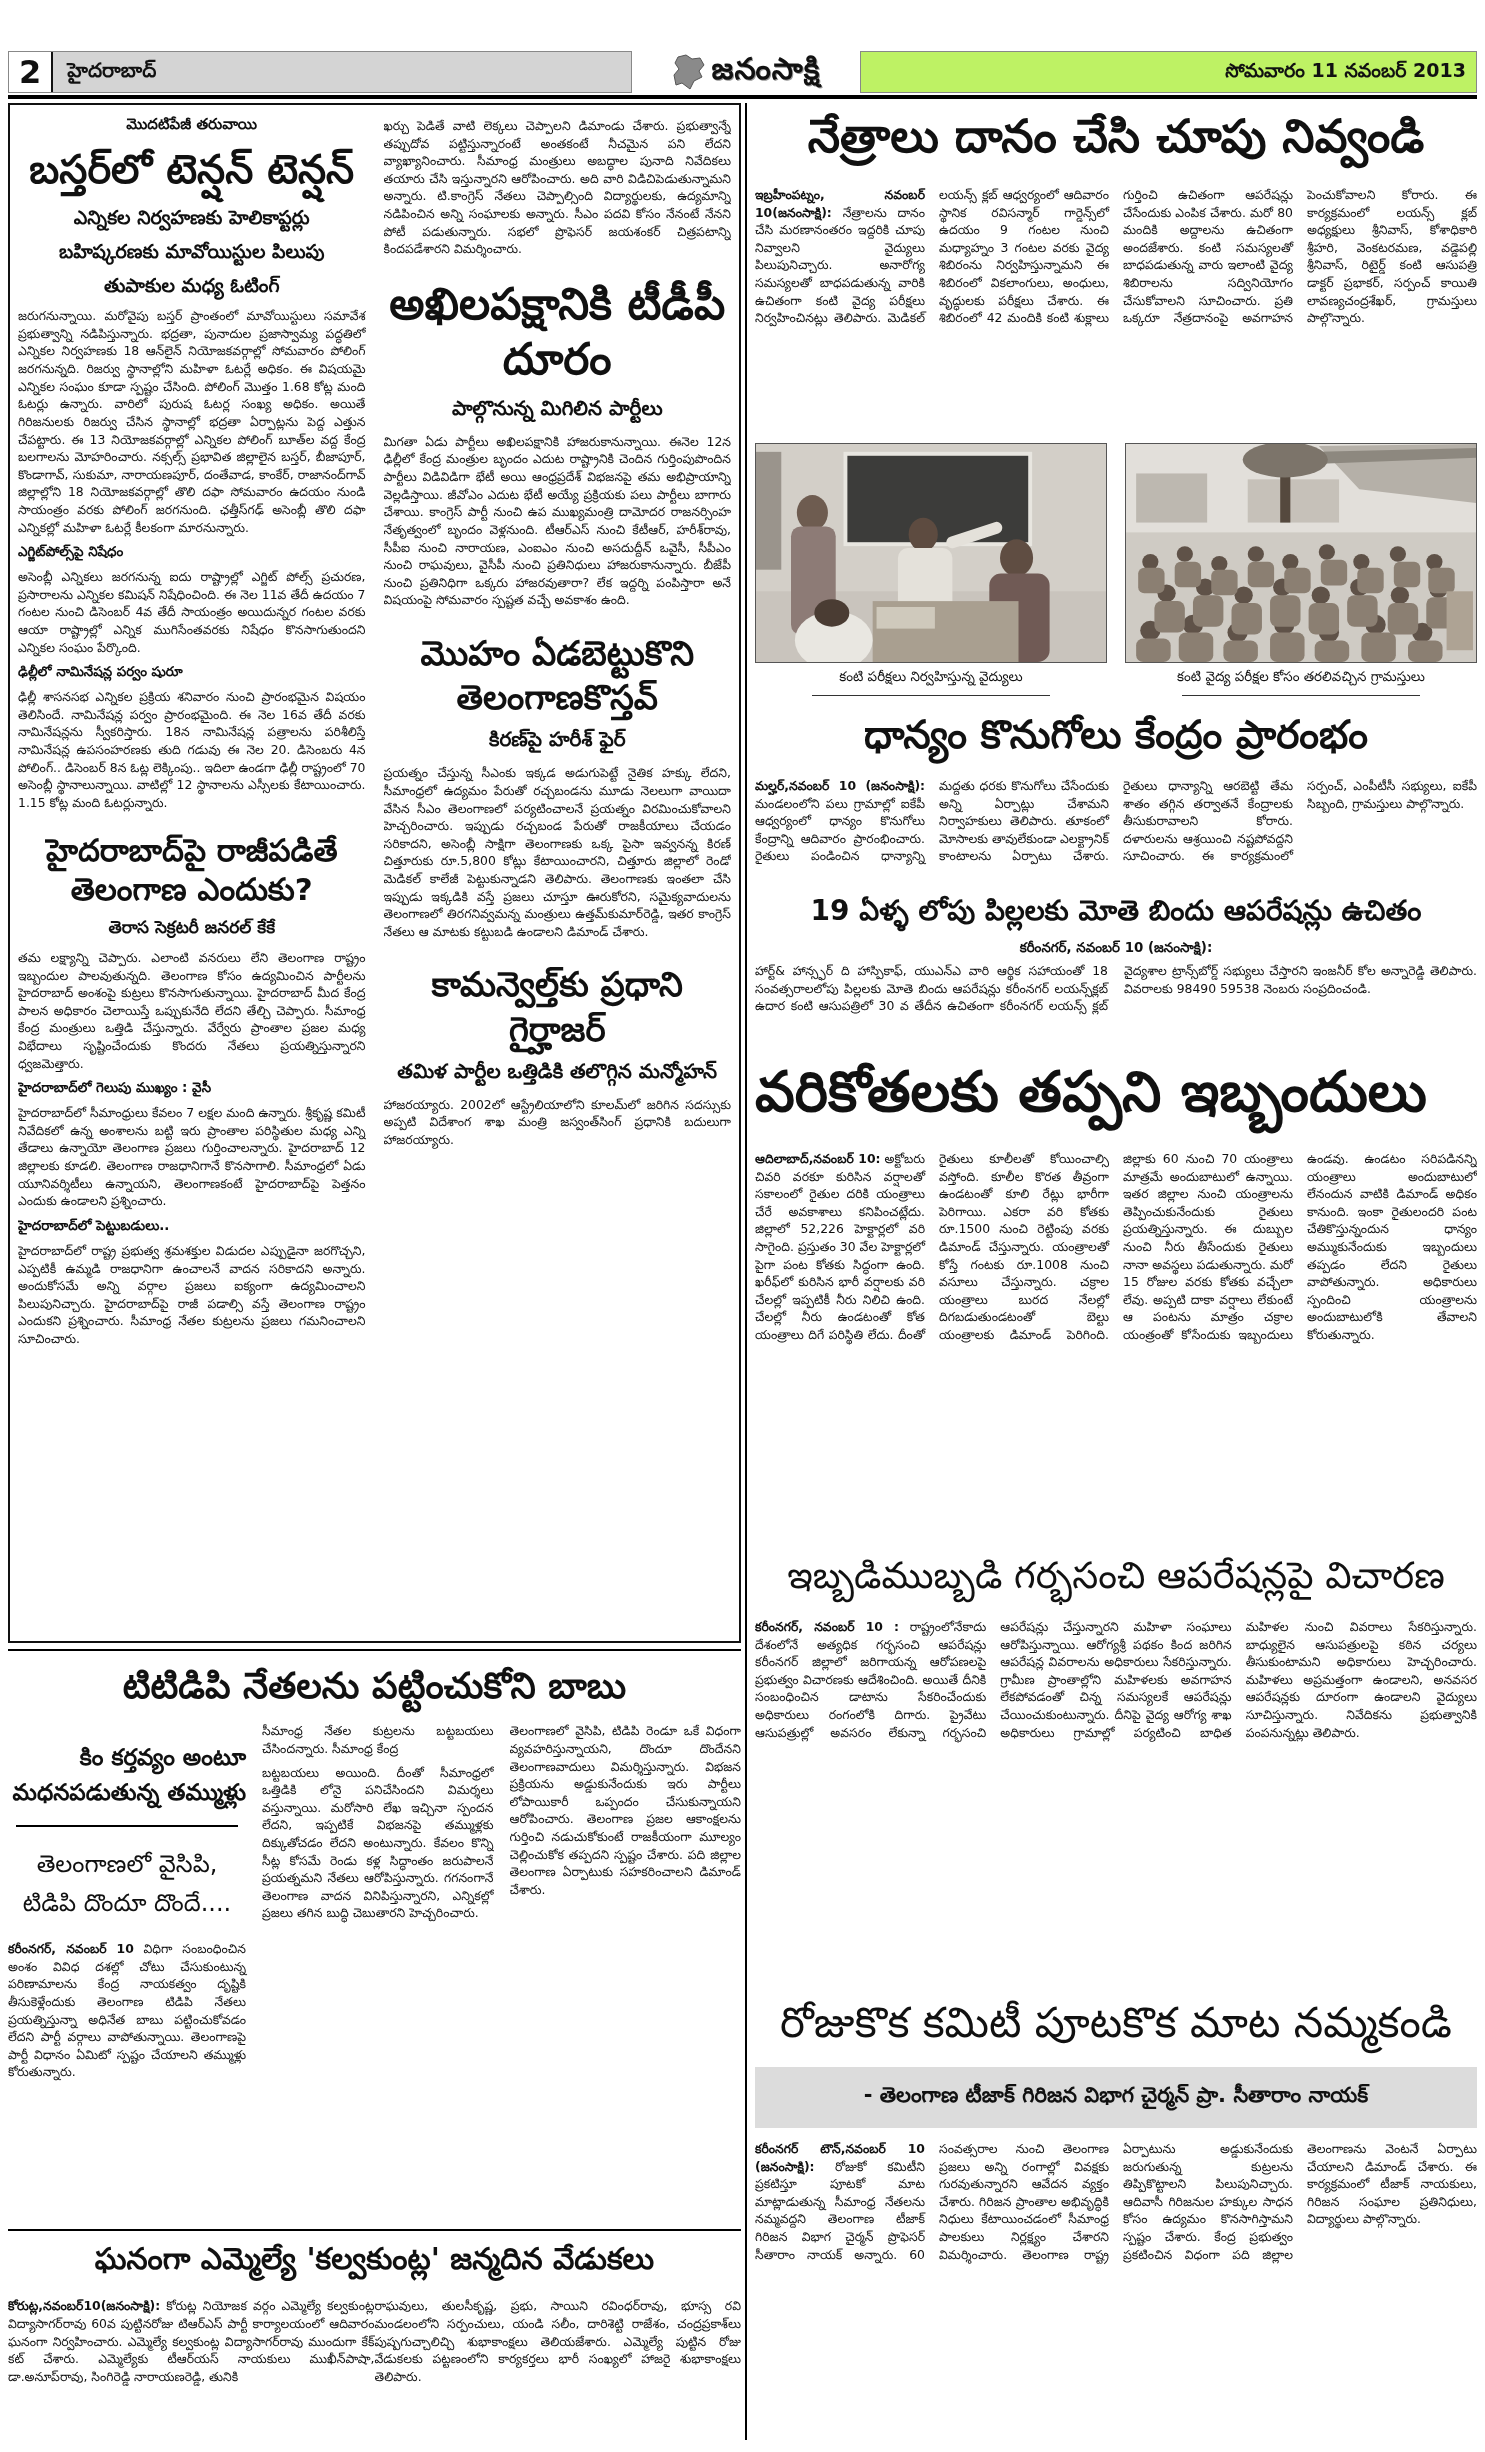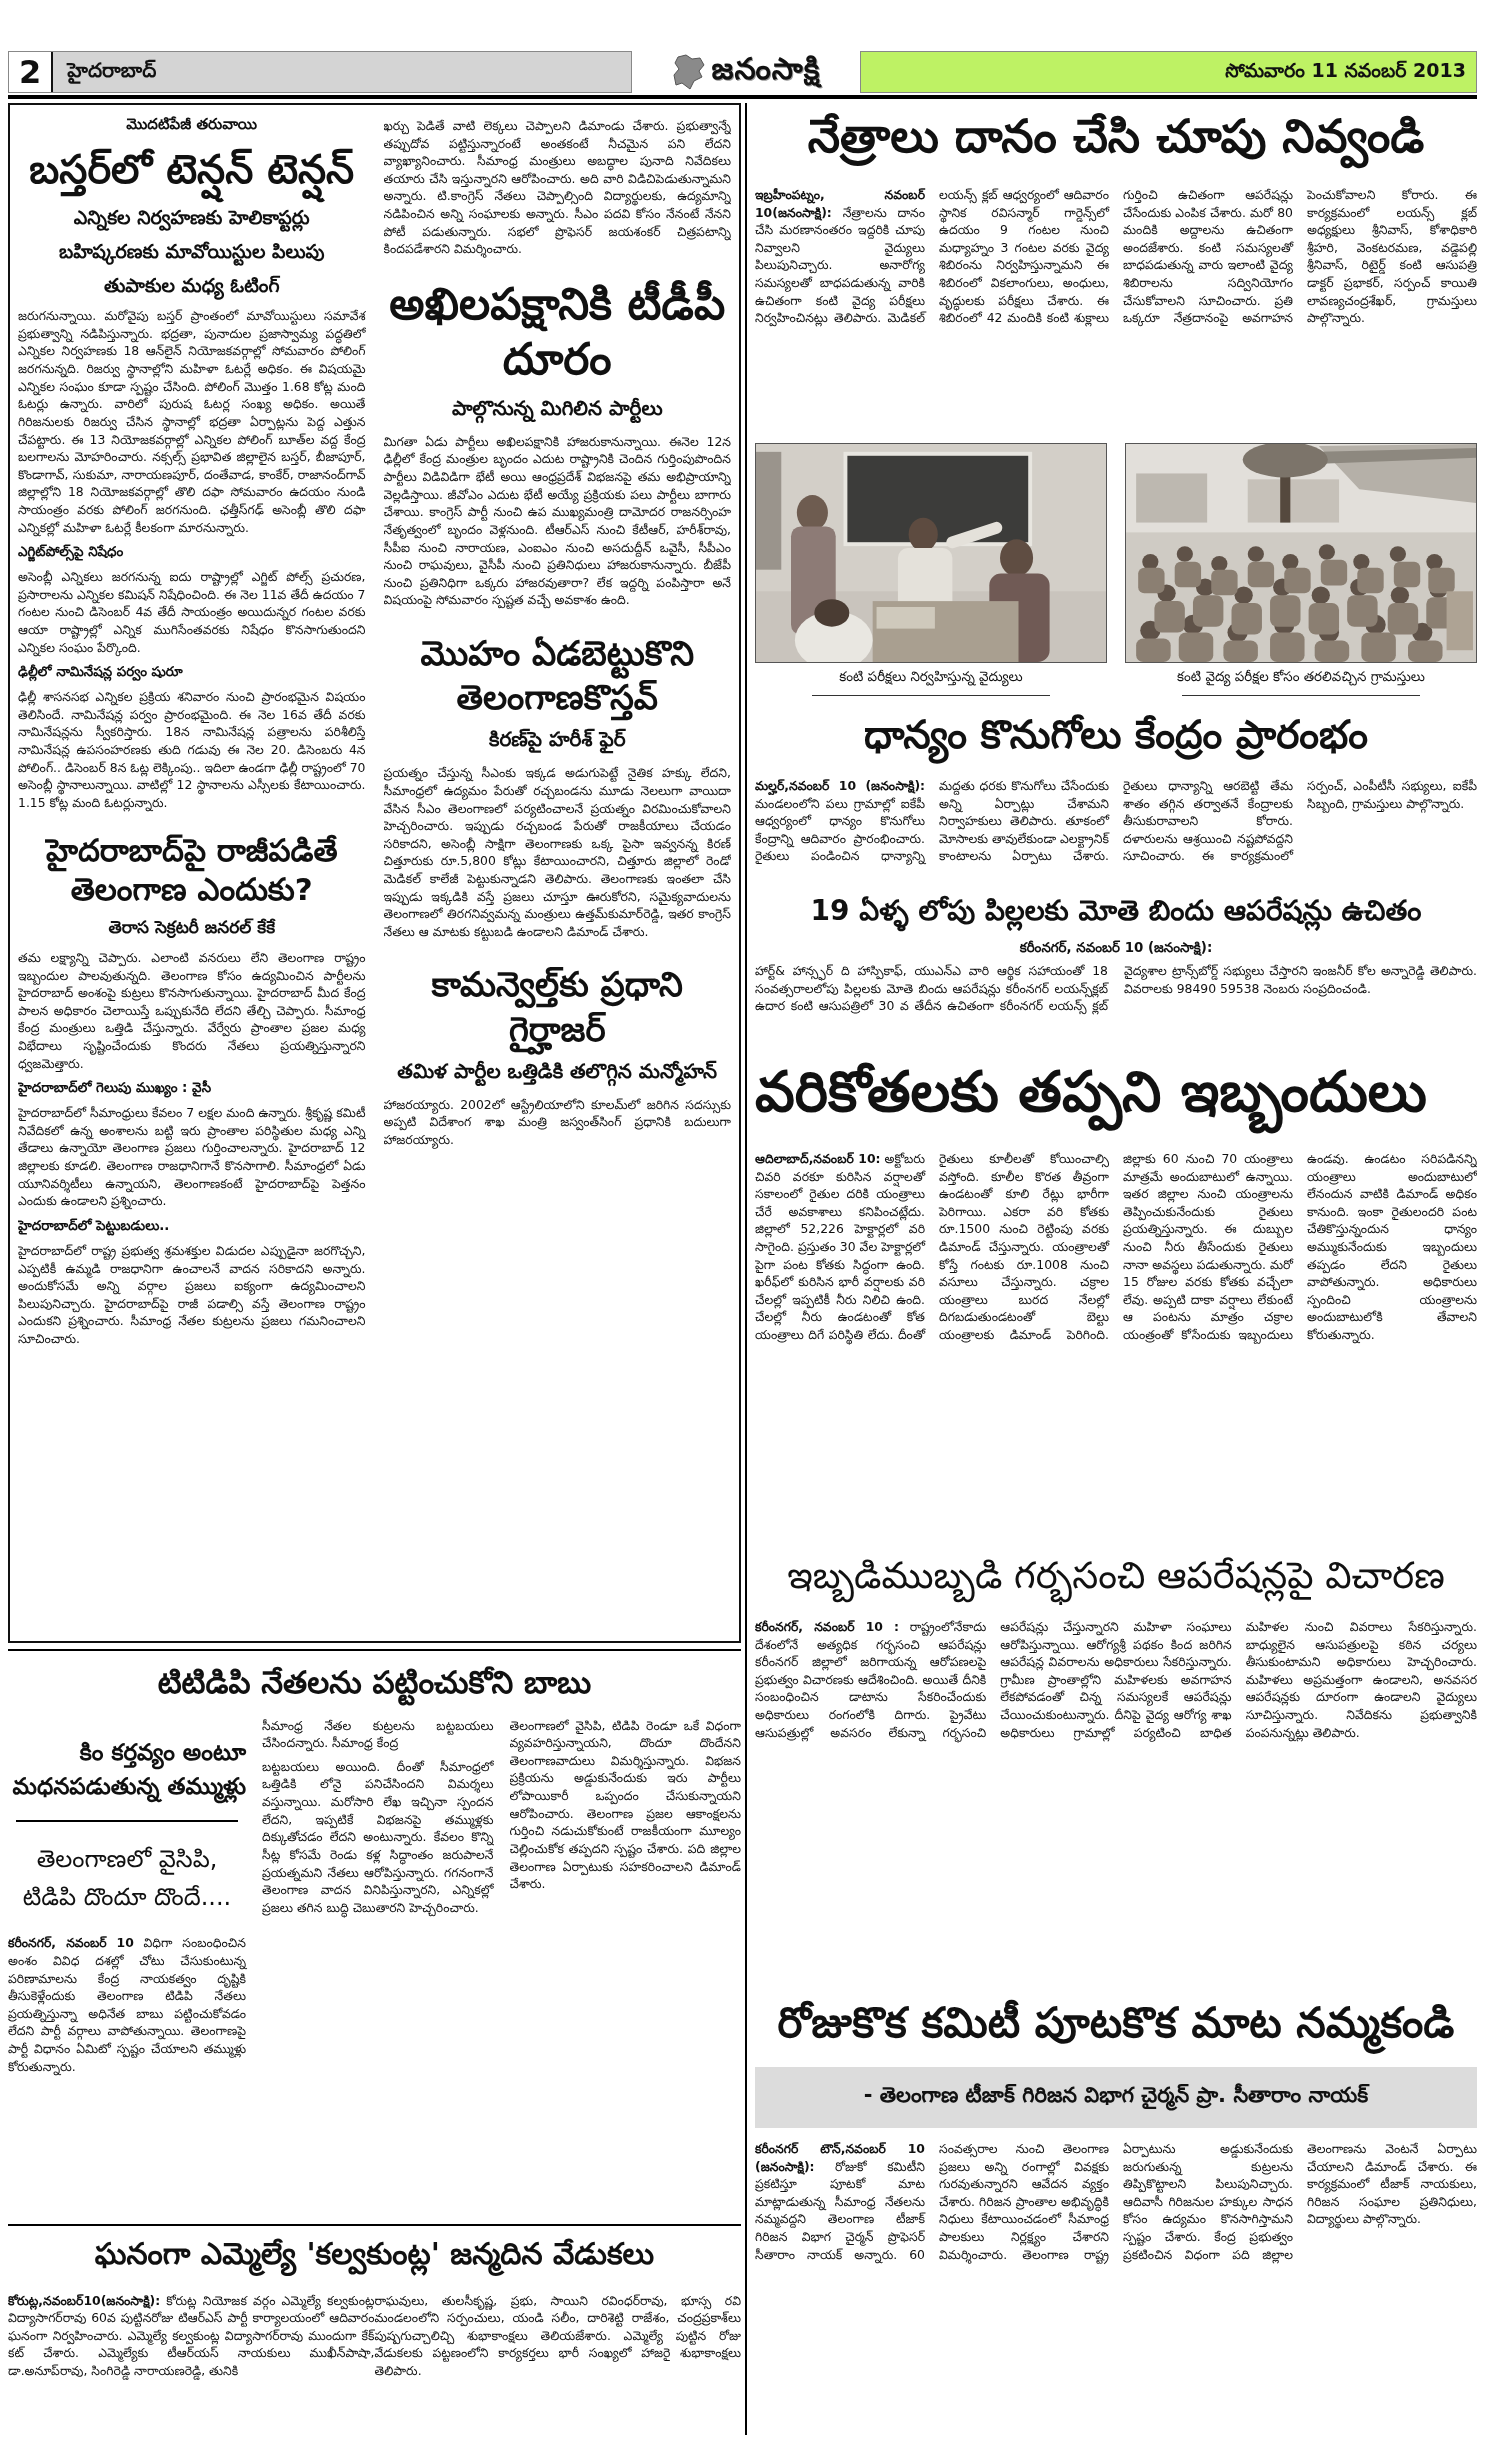--- a/index.html
+++ b/index.html
@@ -37,21 +37,21 @@
   p.body { font-size:12.4px; line-height:1.42; text-align:justify; margin-top:6px; }
   p.cross { font-size:13.4px; font-weight:bold; margin-top:8px; }
   .h-a2 { text-align:center; font-weight:bold; font-size:31px; line-height:1.25; margin:20px 0 8px; }
   .byline { text-align:center; font-weight:bold; font-size:17px; margin-bottom:8px; }
   .h-b1 { text-align:center; font-weight:bold; font-size:44px; line-height:1.25; margin:18px 0 10px; }
   .h-b2 { text-align:center; font-weight:bold; font-size:34px; line-height:1.3; margin:22px 0 8px; }
   .subt { text-align:center; font-weight:bold; font-size:20px; margin:8px 0 8px; }
 
   
   .hrule { height:2px; background:#000; margin:6px 0; }
-  .h-ttdp { text-align:center; font-weight:bold; font-size:31px; line-height:1.15; margin:14px 0 10px; }
+  .h-ttdp { text-align:center; font-weight:bold; font-size:36px; line-height:1.15; margin:14px 0 10px; }
   .ttdp-row { display:flex; gap:16px; height:507px; overflow:hidden; }
   .ttdp-c1 { flex:0 0 238px; }
   .ttdp-sub1 { text-align:right; font-weight:bold; font-size:23px; line-height:1.5; margin-top:24px; }
   .ttdp-sub2 { text-align:center; font-size:24px; line-height:1.6; margin-top:18px; }
   .subrule { height:2px; background:#000; margin:16px 8px; }
   .ttdp-col { flex:1 1 0; overflow:hidden; }
   .h-bday { text-align:center; font-weight:bold; font-size:30px; margin:10px 0 8px; }
   .bday-row { display:flex; gap:0; height:149px; overflow:hidden; }
   .bday-col { flex:1 1 0; }
   b.dl { font-weight:bold; }
@@ -69,21 +69,21 @@
   .caprule { width:238px; height:1px; background:#333; margin:8px auto 0; }
   .h-r2 { text-align:center; font-weight:bold; font-size:39px; margin:16px 0 10px; }
   .r2body { height:103px; }
   .h-r3 { text-align:center; font-weight:bold; font-size:28px; margin:14px 0 6px; }
   .r3-date { text-align:center; font-weight:bold; font-size:13.4px; margin-bottom:4px; }
   .r3body { height:83px; }
   .h-r4 { font-weight:bold; font-size:56px; margin:14px 0 12px; }
   .r4body { height:388px; }
   .h-r5 { text-align:center; font-weight:400; font-size:37px; margin:16px 0 12px; }
   .r5body { height:368px; }
-  .h-r6 { text-align:center; font-weight:bold; font-size:42px; margin:12px 0 10px; }
+  .h-r6 { text-align:center; font-weight:normal; font-size:42px; margin:12px 0 10px; }
   .r6-byline { background:#dcdcdc; text-align:center; font-weight:bold; font-size:21px; padding:16px 6px; margin-bottom:12px; }
   .r6body { height:269px; }
 </style>
 </head>
 <body>
 
 <div class="page">
 
   <div class="hdr">
     <div class="hdr-left">

